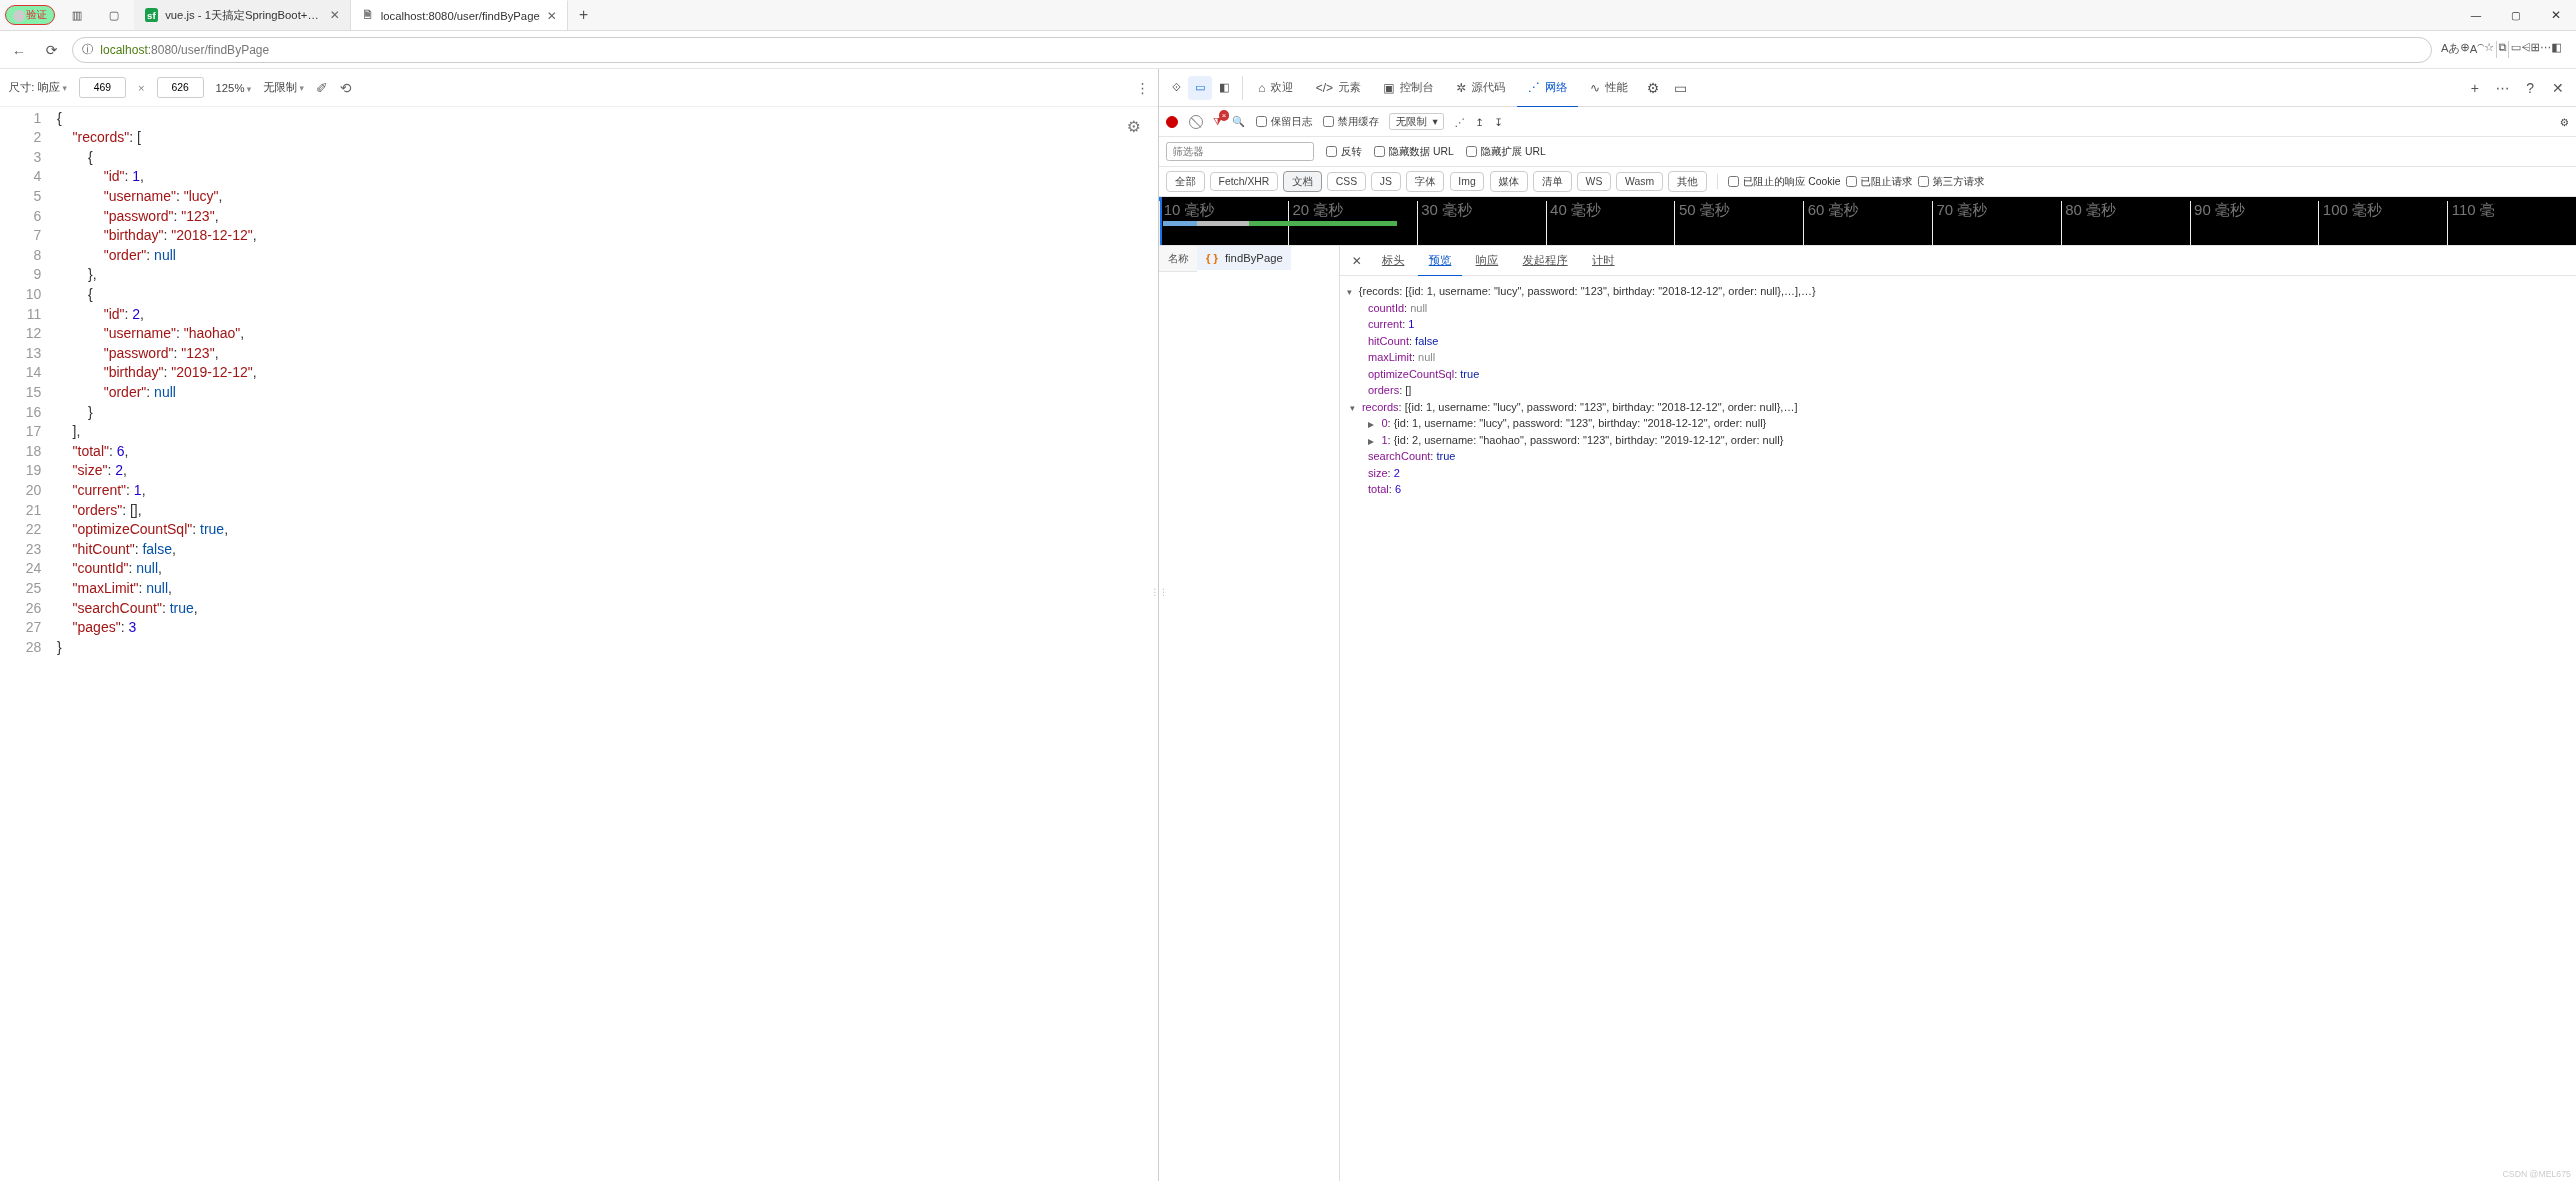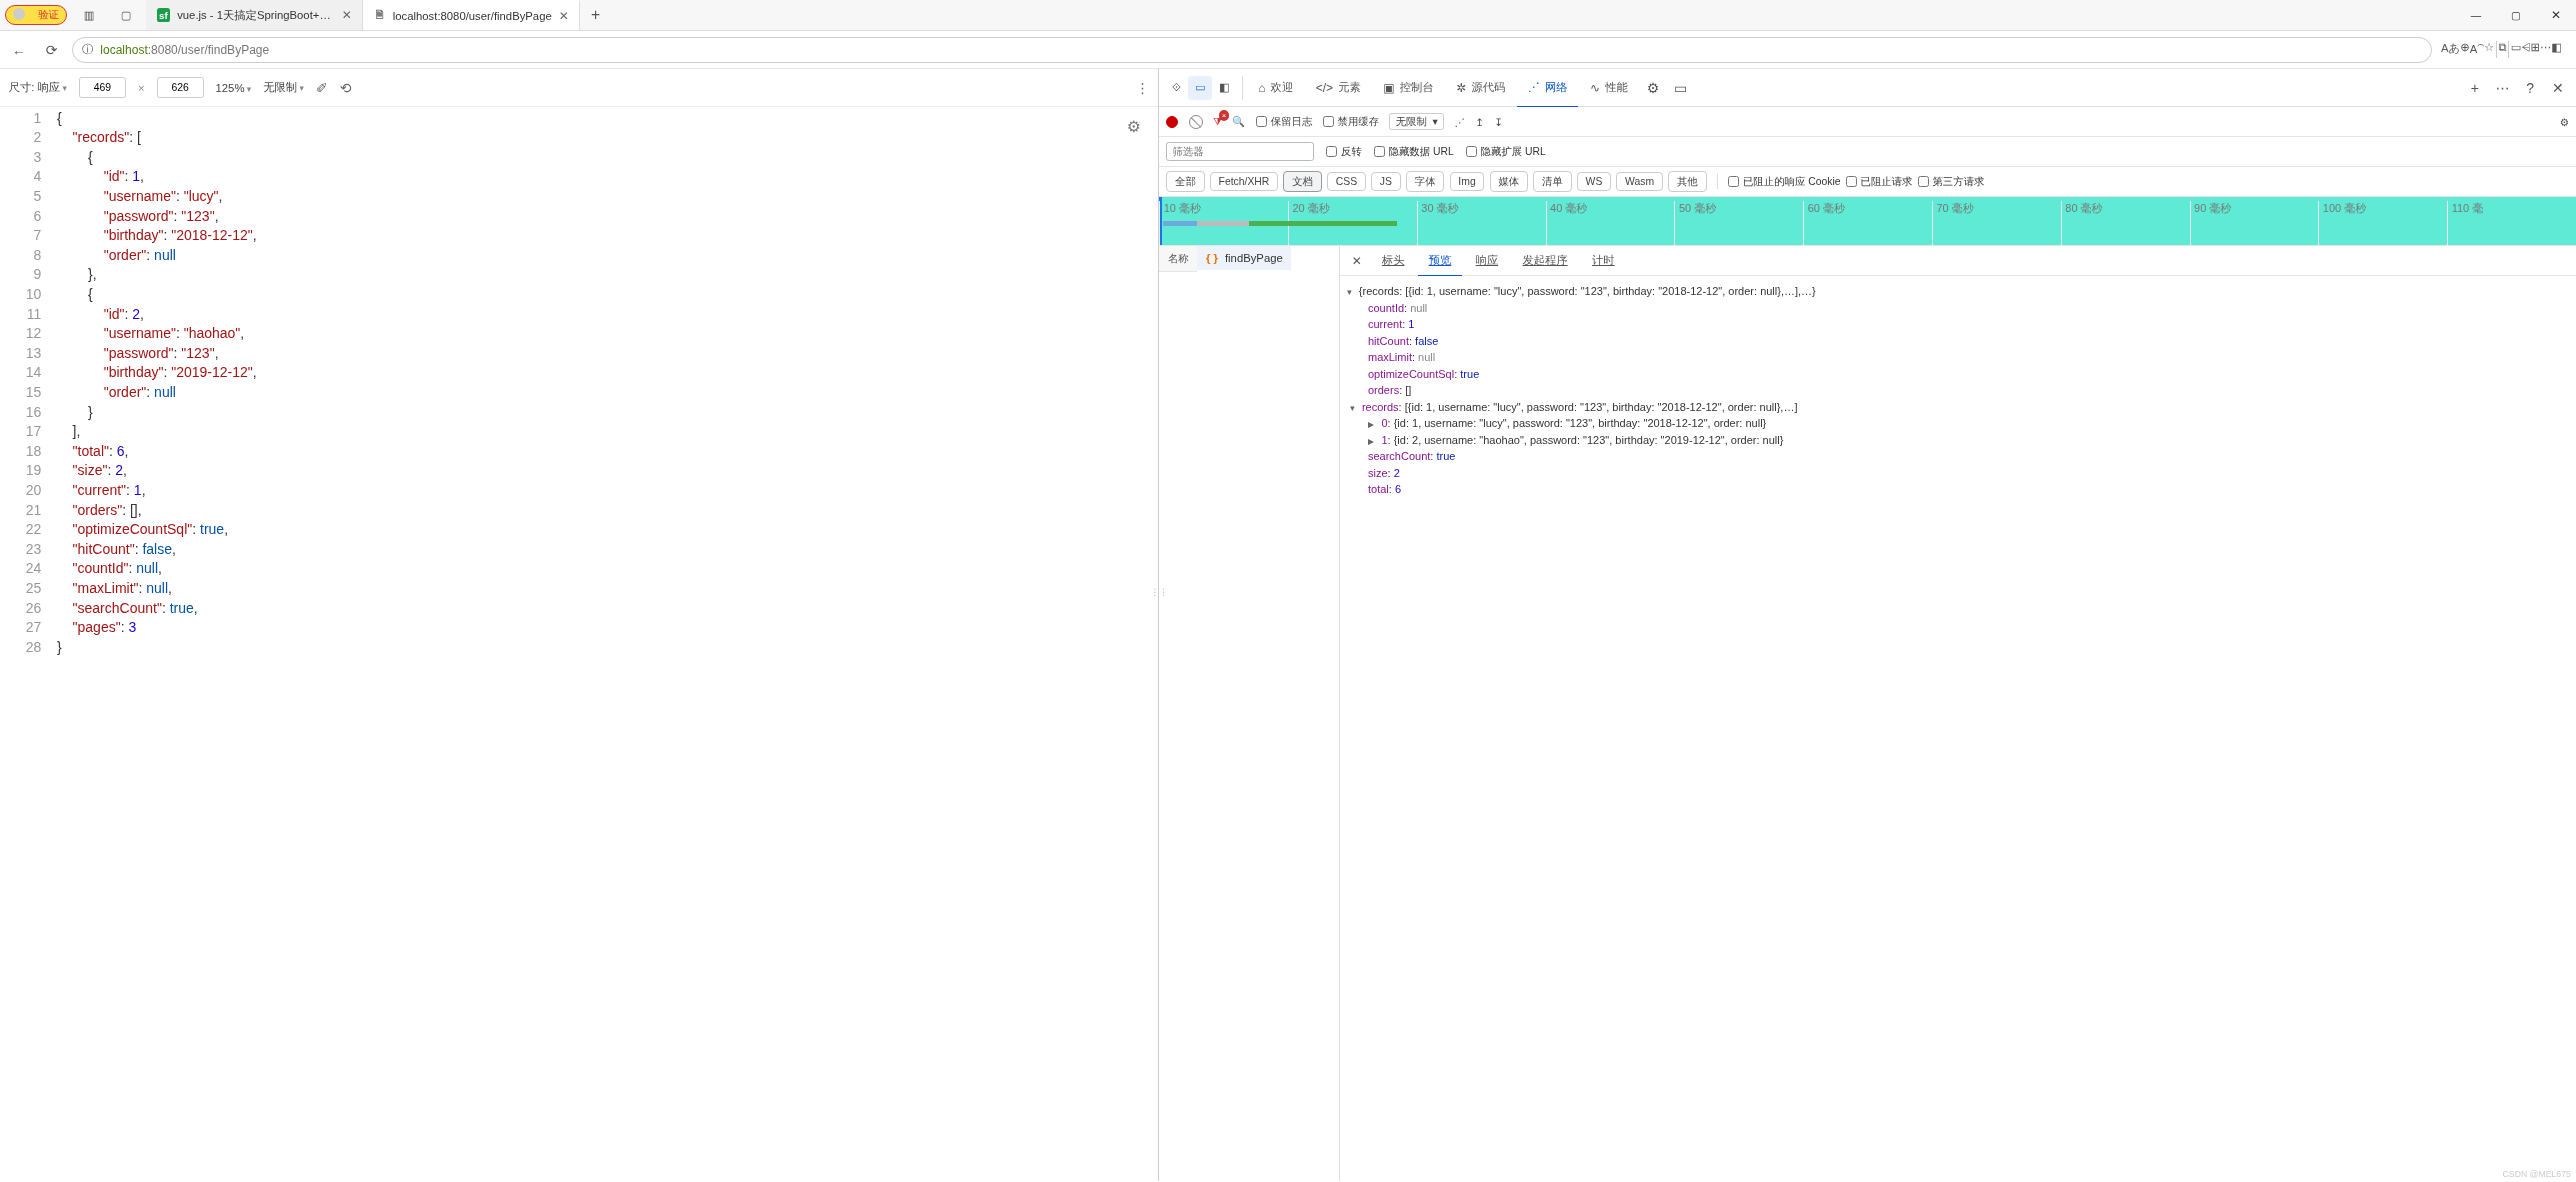--- a/index.html
+++ b/index.html
@@ -1,21 +1,21 @@
 <!DOCTYPE html>
 <html style="font-size:14px"><head>
 <meta charset="utf-8">
 <style>
   * { margin: 0; padding: 0; box-sizing: border-box; font-family: "Segoe UI", Arial, sans-serif; }
   body { background: #fff; font-size: 11.3px; color: #333; overflow: hidden; }
 
   
   .titlebar { height: 31px; display: flex; align-items: stretch; background: #f7f7f7; border-bottom: 0.9px solid #ddd; }
   .tb-left { display: flex; align-items: center; padding: 0 5.2px; gap: 7px; }
-  .verify-pill { display: flex; align-items: flex-start; gap: 13px; border: 0.9px solid #d33; color: #d33; border-radius: 10.4px; padding: 1.7px 7px; font-size: 10.4px; background: #fde047; }
+  .verify-pill { display: flex; align-items: flex-end; gap: 1px; border: 0.9px solid #d33; color: #d33; border-radius: 10.4px; padding: 1.7px 7px; font-size: 10.4px; background: #86efac; }
   .verify-pill .avatar-dot { width: 12px; height: 12px; border-radius: 50%; background: #ccc; }
   .tb-icon { width: 30px; display: flex; align-items: center; justify-content: center; color: #555; }
 
   .tabs { display: flex; flex: 1; align-items: stretch; }
   .tab { display: flex; align-items: center; gap: 7px; padding: 0 10.4px; max-width: 217px; border-right: 0.9px solid #ddd; font-size: 11.3px; color: #333; background: #f0f0f0; position: relative;}
   .tab.active { background: #fff; border-top: 1.7px solid #fff; }
   .tab .close { color: #666; font-size: 12px; }
   .tab .favicon { width: 14px; height: 14px; display:flex; align-items:center; justify-content:center; font-size:9.6px; font-weight:bold; border-radius:2.6px;}
   .favicon.sf { background:#1b9e4b; color:#fff;}
   .favicon.local { color:#555; }
@@ -82,21 +82,21 @@
   .net-row select, .net-row .dropdown { border:0.9px solid #ccc; border-radius:2.6px; padding:0.9px 5.2px; font-size:10.4px; background:#fff;}
   
   .filter-row { display:flex; align-items:center; height:30px; border-bottom:0.9px solid #e5e5e5; padding:0 7px; gap:12px; font-size:10.4px;}
   .filter-row input.filter { width:148px; height:19px; border:0.9px solid #bbb; border-radius:2.6px; padding:0 5.2px; font-size:10.4px;}
 
   .type-row { display:flex; align-items:center; height:30px; border-bottom:0.9px solid #e5e5e5; padding:0 7px; gap:5.2px; font-size:10.4px;}
   .type-pill { padding:2.6px 7.8px; border:0.9px solid #ccc; border-radius:4px; background:#fff; color:#444;}
   .type-pill.active { background:#f1f3f4; border-color:#999;}
   .type-row .sep { width:0.9px; height:15.7px; background:#ddd; margin:0 5.2px;}
 
-  .timeline { height:49px; border-bottom:0.9px solid #e5e5e5; position:relative; background:#5eead4; font-size:11px; color:#777;}
+  .timeline { height:49px; border-bottom:0.9px solid #e5e5e5; position:relative; background:#000000; font-size:15px; color:#777;}
   .timeline .ticks { display:flex; position:absolute; top:3.5px; left:0; right:0;}
   .timeline .tick { flex:1; border-left:0.9px solid #eee; padding-left:3.5px; height:45px;}
   .timeline .bar-row { position:absolute; top:24px; left:0; height:5.2px;}
   .tl-bar { position:absolute; height:5.2px;}
   .tl-blue { background:#6fa8dc;}
   .tl-grey { background:#bbb;}
   .tl-green { background:#4caf50;}
   .timeline .start-marker { position:absolute; left:0; top:0; bottom:0; width:2.6px; background:#1a73e8;}
 
   .net-body { flex:1; display:flex; min-height:0;}

